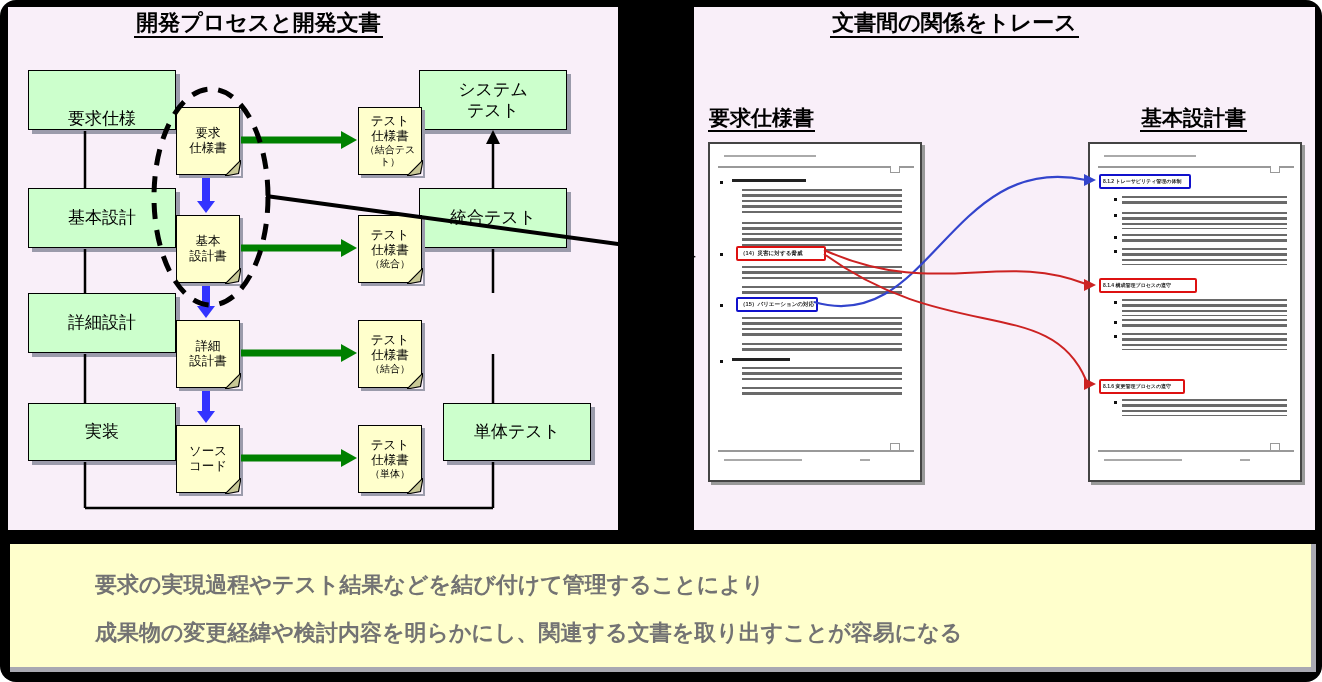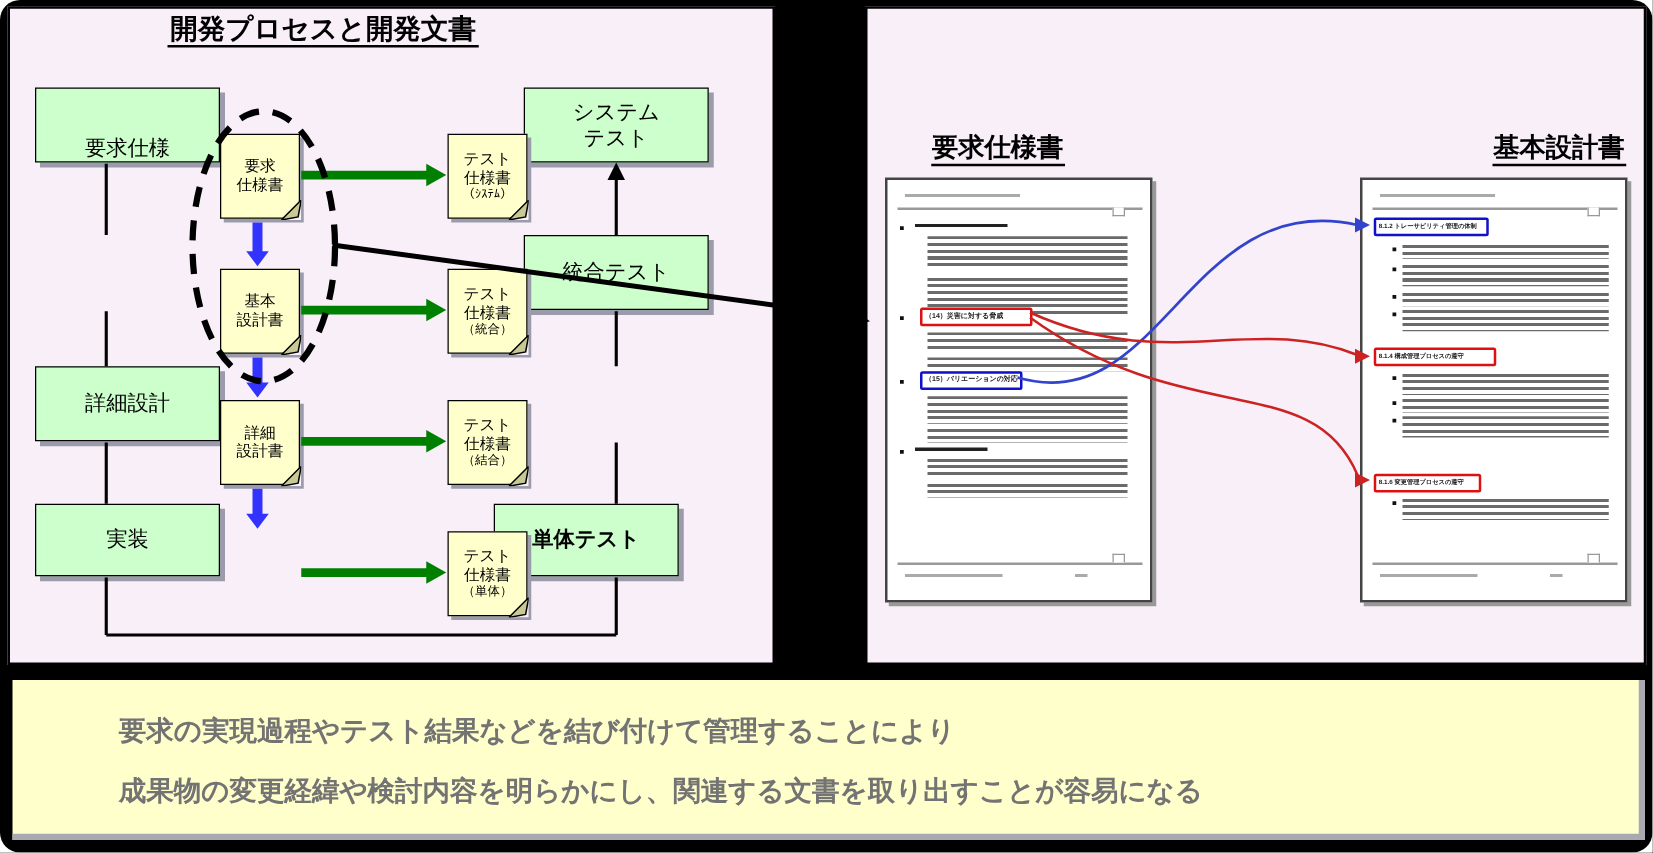--- a/index.html
+++ b/index.html
@@ -32,21 +32,21 @@
     position:absolute;width:64px;height:68px;background:#FFFFCC;
     border:1.5px solid #000;box-shadow:3px 3px 0 #9b9bab;
     display:flex;flex-direction:column;align-items:center;justify-content:center;
     font-size:12.5px;line-height:1.2;color:#000;text-align:center;z-index:3;
   }
   .note .small{font-size:10px;}
   .note svg.fold{position:absolute;right:-2px;bottom:-2px;}
 
   
   .doc-heading{
-    position:absolute;top:104px;text-align:center;
+    position:absolute;top:104px;
     font-size:21px;font-weight:bold;color:#000;
   }
   .doc-heading span{border-bottom:2px solid #000;padding:0 1px 1px 1px;}
   .page{
     position:absolute;top:142px;width:214px;height:340px;background:#fff;
     border:2px solid #444;box-shadow:3px 3px 0 #999;z-index:2;
   }
   .tl{position:absolute;background-image:repeating-linear-gradient(to bottom,#6a6a6a 0px,#6a6a6a 2.4px,transparent 2.4px,transparent 5.4px);}
   .tl.dark{background-image:repeating-linear-gradient(to bottom,#222 0px,#222 3px,transparent 3px,transparent 6px);}
   .tl.light{background-image:repeating-linear-gradient(to bottom,#aaa 0px,#aaa 2.4px,transparent 2.4px,transparent 5.4px);}
@@ -79,20 +79,23 @@
 <body>
 
 <div id="canvas">
 
   <div class="panel" id="left-panel"></div>
   <div class="panel-title" id="lp-title"><span>開発プロセスと開発文書</span></div>
 
   <div class="gbox" style="left:28px;top:70px;align-items:flex-end;">
       <span>要求仕様</span>
     </div>
+  <div class="gbox" style="left:28px;top:188px;">
+      <span>基本設計</span>
+    </div>
   <div class="gbox" style="left:28px;top:293px;">
       <span>詳細設計</span>
     </div>
   <div class="gbox" style="left:28px;top:403px;height:58px;">
       <span>実装</span>
     </div>
 
   <div class="note" style="left:176px;top:107px;">
     <span>要求</span>
       <span>仕様書</span>
@@ -110,25 +113,33 @@
       </svg>
   </div>
   <div class="note" style="left:176px;top:320px;">
     <span>詳細</span>
       <span>設計書</span>
     <svg class="fold" width="16" height="16">
         <path d="M0 16 L16 0 L16 16 Z" fill="#F9EFF9"></path>
         <path d="M0 16 L16 0 L13.5 13.5 Z" fill="#c9c996" stroke="#000" stroke-width="1.2"></path>
       </svg>
   </div>
+  <div class="note" style="left:176px;top:425px;">
+    <span>ソース</span>
+      <span>コード</span>
+    <svg class="fold" width="16" height="16">
+        <path d="M0 16 L16 0 L16 16 Z" fill="#F9EFF9"></path>
+        <path d="M0 16 L16 0 L13.5 13.5 Z" fill="#c9c996" stroke="#000" stroke-width="1.2"></path>
+      </svg>
+  </div>
 
   <div class="note" style="left:358px;top:107px;">
     <span>テスト</span>
       <span>仕様書</span>
-      <span class="small">（ｼｽﾃﾑ）</span>
+      <span class="small">（結合テスト）</span>
     <svg class="fold" width="16" height="16">
         <path d="M0 16 L16 0 L16 16 Z" fill="#F9EFF9"></path>
         <path d="M0 16 L16 0 L13.5 13.5 Z" fill="#c9c996" stroke="#000" stroke-width="1.2"></path>
       </svg>
   </div>
   <div class="note" style="left:358px;top:215px;">
     <span>テスト</span>
       <span>仕様書</span>
       <span class="small">（統合）</span>
     <svg class="fold" width="16" height="16">
@@ -155,25 +166,26 @@
       </svg>
   </div>
 
   <div class="gbox" style="left:419px;top:70px;flex-direction:column;">
     <span>システム</span>
       <span>テスト</span>
   </div>
   <div class="gbox" style="left:419px;top:188px;">
       <span>統合テスト</span>
     </div>
-  <div class="gbox" style="left:395px;top:403px;height:58px;font-weight:bold;">
+  <div class="gbox" style="left:443px;top:403px;height:58px;">
       <span>単体テスト</span>
     </div>
 
   <div class="panel" id="right-panel"></div>
+  <div class="panel-title" id="rp-title"><span>文書間の関係をトレース</span></div>
 
   <div class="doc-heading" style="left:708px;width:180px;"><span>要求仕様書</span></div>
   <div class="doc-heading" style="left:1140px;width:214px;"><span>基本設計書</span></div>
 
   <div class="page" style="left:708px;">
     <div class="tl light" style="left:14px;top:11px;width:92px;height:4px;"></div>
     <div class="rule" style="left:8px;top:22px;width:196px;">
         <span class="step"></span>
       </div>
     <div class="dotb" style="left:10px;top:37px;"></div>

